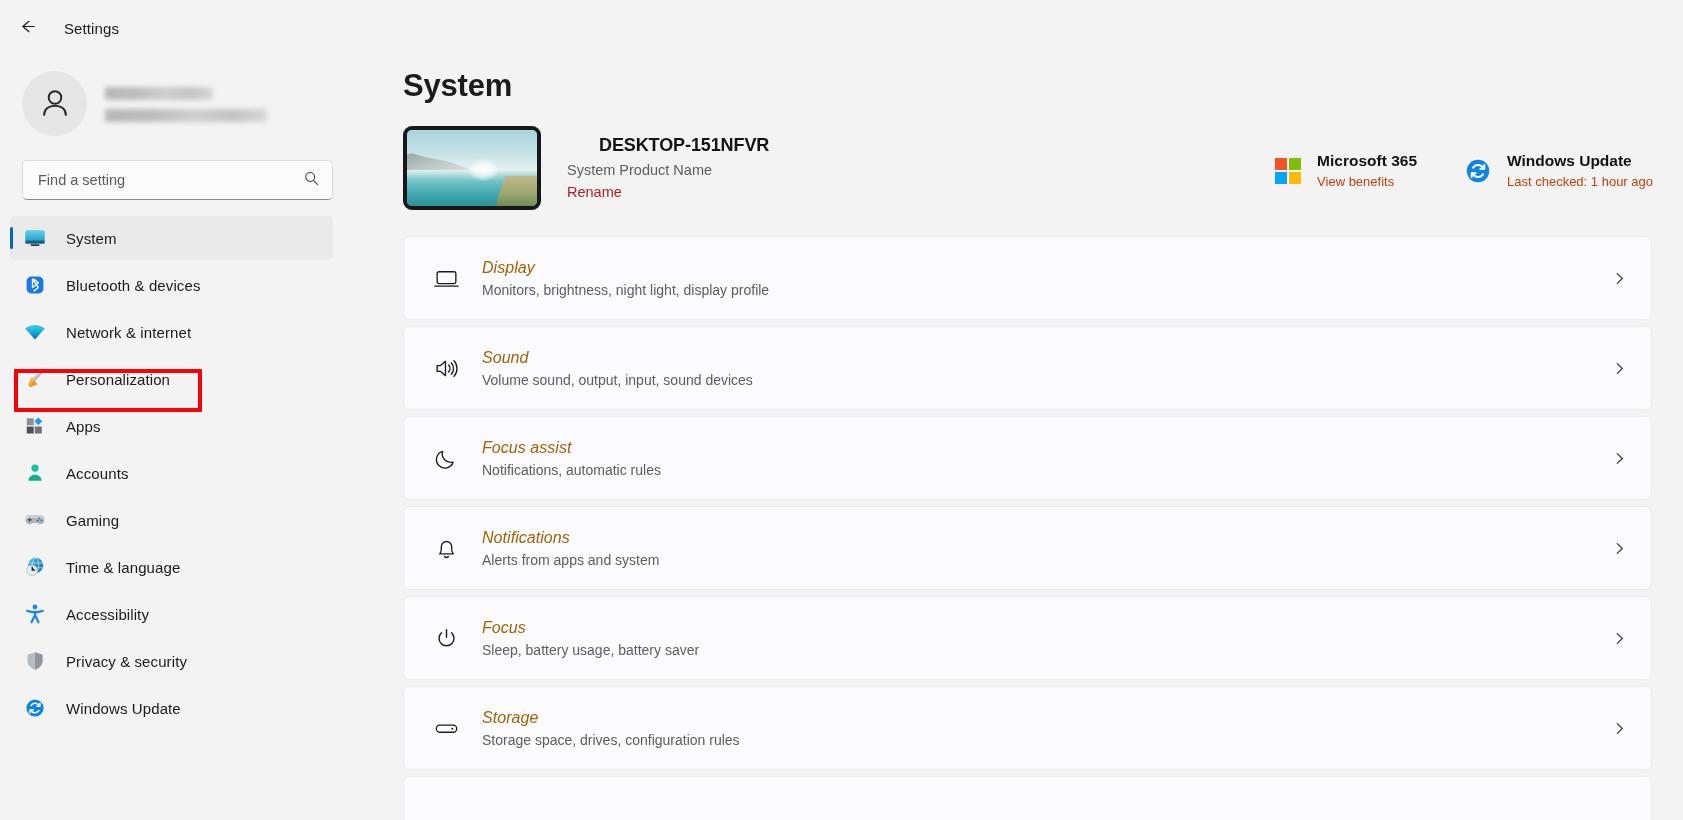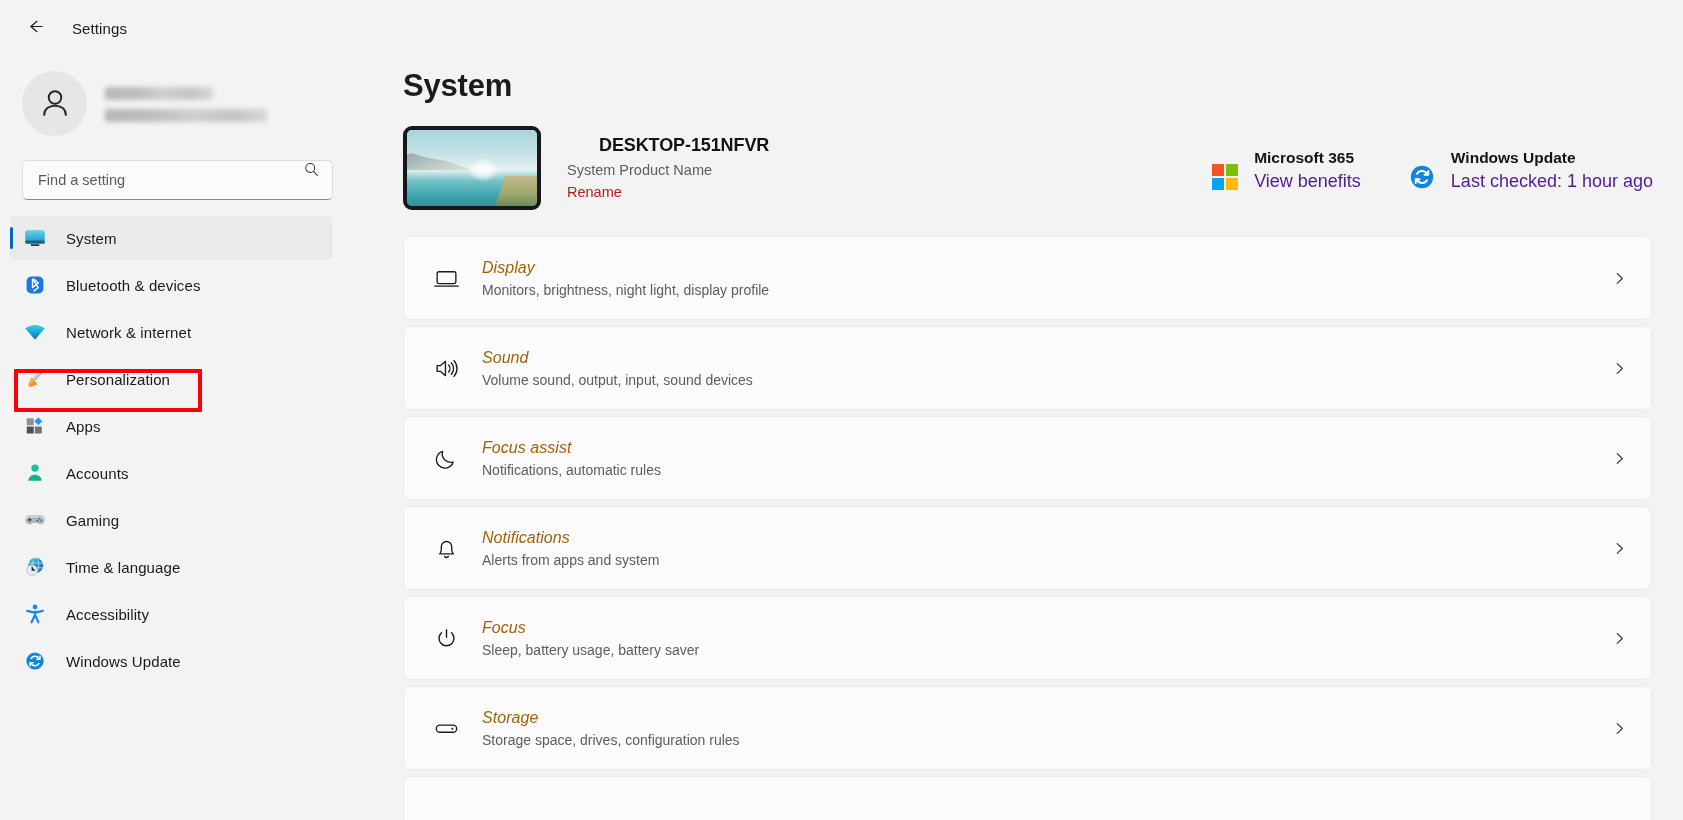--- a/index.html
+++ b/index.html
@@ -7,21 +7,21 @@
     width: 1683px; height: 820px;
     overflow: hidden;
     background: #f3f3f3;
     font-family: "Liberation Sans", sans-serif;
     color: #1b1b1b;
     -webkit-font-smoothing: antialiased;
   }
   .app { position: relative; width: 1683px; height: 820px; display: flex; flex-direction: column; }
 
   
-  .titlebar { height: 56px; flex: 0 0 56px; display: flex; align-items: center; padding-left: 16px; }
+  .titlebar { height: 56px; flex: 0 0 56px; display: flex; align-items: center; padding-left: 8px; }
   .back-btn {
     width: 38px; height: 34px; border-radius: 5px;
     display: flex; align-items: center; justify-content: center;
     cursor: pointer; background: transparent; border: none;
   }
   .app-title { font-size: 15px; color: #1b1b1b; margin-left: 18px; letter-spacing: .1px; }
 
   
   .body { flex: 1 1 auto; display: flex; min-height: 0; }
 
@@ -42,21 +42,21 @@
     background: linear-gradient(90deg,#b7b7b7 0%,#bdbdbd 30%,#cfcfcf 55%,#c4c4c4 80%,#d8d8d8 100%);
     filter: blur(2.4px);
   }
   .blur-line.l1 { width: 108px; }
   .blur-line.l2 { width: 162px; }
 
   .search-wrap { padding: 16px 22px 0 22px; }
   .search-box {
     position: relative; height: 40px; border-radius: 5px;
     background: #fbfbfb; border: 1px solid #dcdcdc; border-bottom: 1px solid #8a8a8a;
-    display: flex; padding: 0 12px 0 15px;
+    display: flex; align-items: center; padding: 0 12px 0 15px;
   }
   .search-box input {
     flex: 1 1 auto; border: none; outline: none; background: transparent;
     font-family: "Liberation Sans", sans-serif; font-size: 14.5px; color: #1b1b1b;
   }
   .search-box input::placeholder { color: #5a5a5a; }
 
   .nav { margin-top: 16px; padding: 0 22px 0 10px; }
   .nav-item {
     position: relative; display: flex; align-items: center; gap: 18px;
@@ -99,24 +99,24 @@
   .wall .bank-r { position: absolute; right: -2%; top: 60%; width: 34%; height: 40%;
     background: linear-gradient(180deg,#c3b98a 0%,#9aa86f 60%,#6f8a57 100%);
     clip-path: polygon(22% 0%, 100% 0%, 100% 100%, 0% 100%); }
 
   .device-meta { margin-left: 26px; }
   .device-name { font-size: 18px; font-weight: bold; color: #131313; letter-spacing: -.1px; margin-left: 32px; }
   .device-sub { font-size: 14.5px; color: #5d5d5d; margin-top: 6px; }
   .rename-link { font-size: 14.5px; color: #b91c1c; margin-top: 6px; cursor: pointer; display: inline-block; }
 
   .right-infos { margin-left: auto; display: flex; align-items: flex-start; gap: 46px; padding-top: 4px; }
-  .info-block { display: flex; align-items: flex-end; gap: 14px; cursor: pointer; }
+  .info-block { display: flex; align-items: center; gap: 14px; cursor: pointer; }
   .info-ico { width: 30px; height: 30px; flex: 0 0 30px; display:flex; align-items:center; justify-content:center; margin-top: 2px; }
   .info-title { font-size: 15.5px; font-weight: bold; color: #131313; }
-  .info-sub { font-size: 18px; color: #4c1d95; margin-top: 4px; }
+  .info-sub { font-size: 13px; color: #c2410c; margin-top: 4px; }
 
   .ms-logo { width: 26px; height: 26px; display: grid; grid-template-columns: 1fr 1fr; grid-template-rows: 1fr 1fr; gap: 2px; }
   .ms-logo i { display:block; }
 
   
   .cards { margin-top: 26px; padding-right: 31px; }
   .card {
     display: flex; align-items: center; gap: 0;
     background: #fbfbfd; border: 1px solid #ebebeb; border-radius: 7px;
     height: 84px; margin-bottom: 6px; padding: 0 18px 0 22px; cursor: pointer;
@@ -290,20 +290,29 @@
           <span class="nav-ico">
             <svg width="22" height="22" viewBox="0 0 24 24">
               <circle cx="12" cy="4.3" r="2.6" fill="#1a85e8"></circle>
               <path d="M3.4 8.5c2.7 1.1 5.6 1.7 8.6 1.7s5.9-.6 8.6-1.7" stroke="#1a85e8" stroke-width="2.4" stroke-linecap="round" fill="none"></path>
               <path d="M12 9.4v4.4M12 13.2 8.2 21M12 13.2 15.8 21" stroke="#1a85e8" stroke-width="2.4" stroke-linecap="round" fill="none"></path>
             </svg>
           </span>
           <span class="nav-label">Accessibility</span>
         </div>
 
+        <div class="nav-item">
+          <span class="nav-ico">
+            <svg width="22" height="22" viewBox="0 0 24 24">
+              <path d="M12 2.4 20.2 5.2v6.6c0 4.8-3.4 8.2-8.2 9.8-4.8-1.6-8.2-5-8.2-9.8V5.2L12 2.4Z" fill="#b7bcc1"></path>
+              <path d="M12 2.4 20.2 5.2v6.6c0 4.8-3.4 8.2-8.2 9.8V2.4Z" fill="#8f959b"></path>
+            </svg>
+          </span>
+          <span class="nav-label">Privacy &amp; security</span>
+        </div>
 
         <div class="nav-item">
           <span class="nav-ico">
             <svg width="22" height="22" viewBox="0 0 24 24">
               <circle cx="12" cy="12" r="9.4" fill="#0e86e0"></circle>
               <path d="M16.6 9.9a5 5 0 0 0-8.8-.8" stroke="#fff" stroke-width="1.7" fill="none" stroke-linecap="round"></path>
               <path d="M7.4 14.1a5 5 0 0 0 8.8.8" stroke="#fff" stroke-width="1.7" fill="none" stroke-linecap="round"></path>
               <path d="M17.4 6.8v3.3h-3.3M6.6 17.2v-3.3h3.3" stroke="#fff" stroke-width="1.7" fill="none" stroke-linecap="round" stroke-linejoin="round"></path>
             </svg>
           </span>

